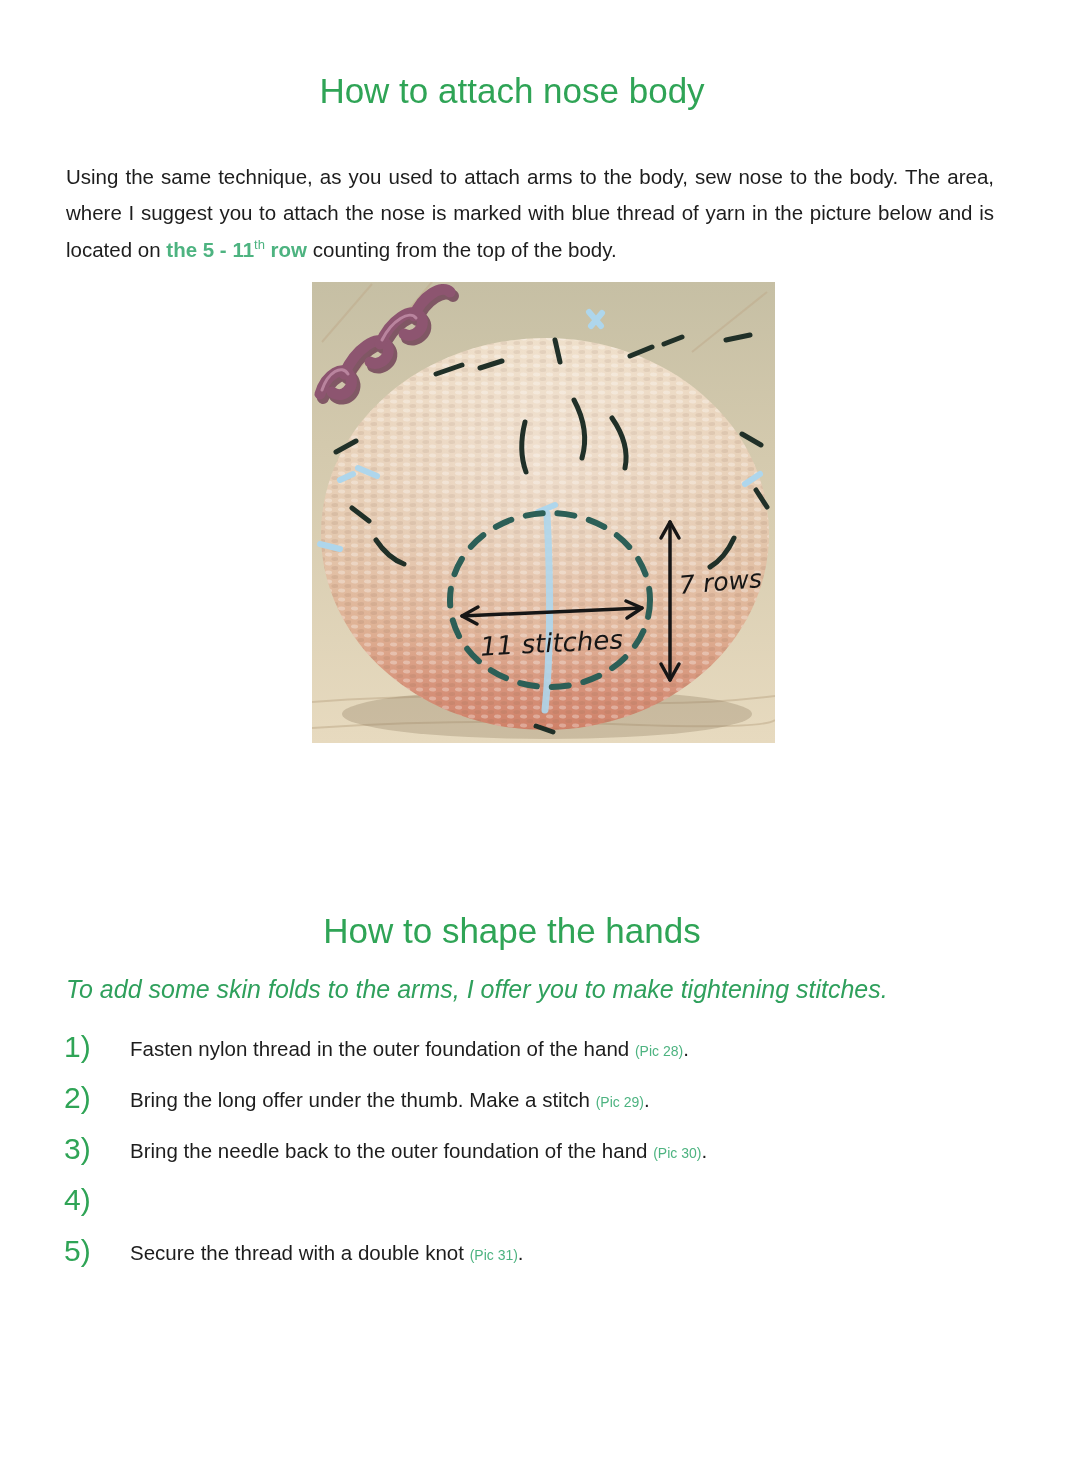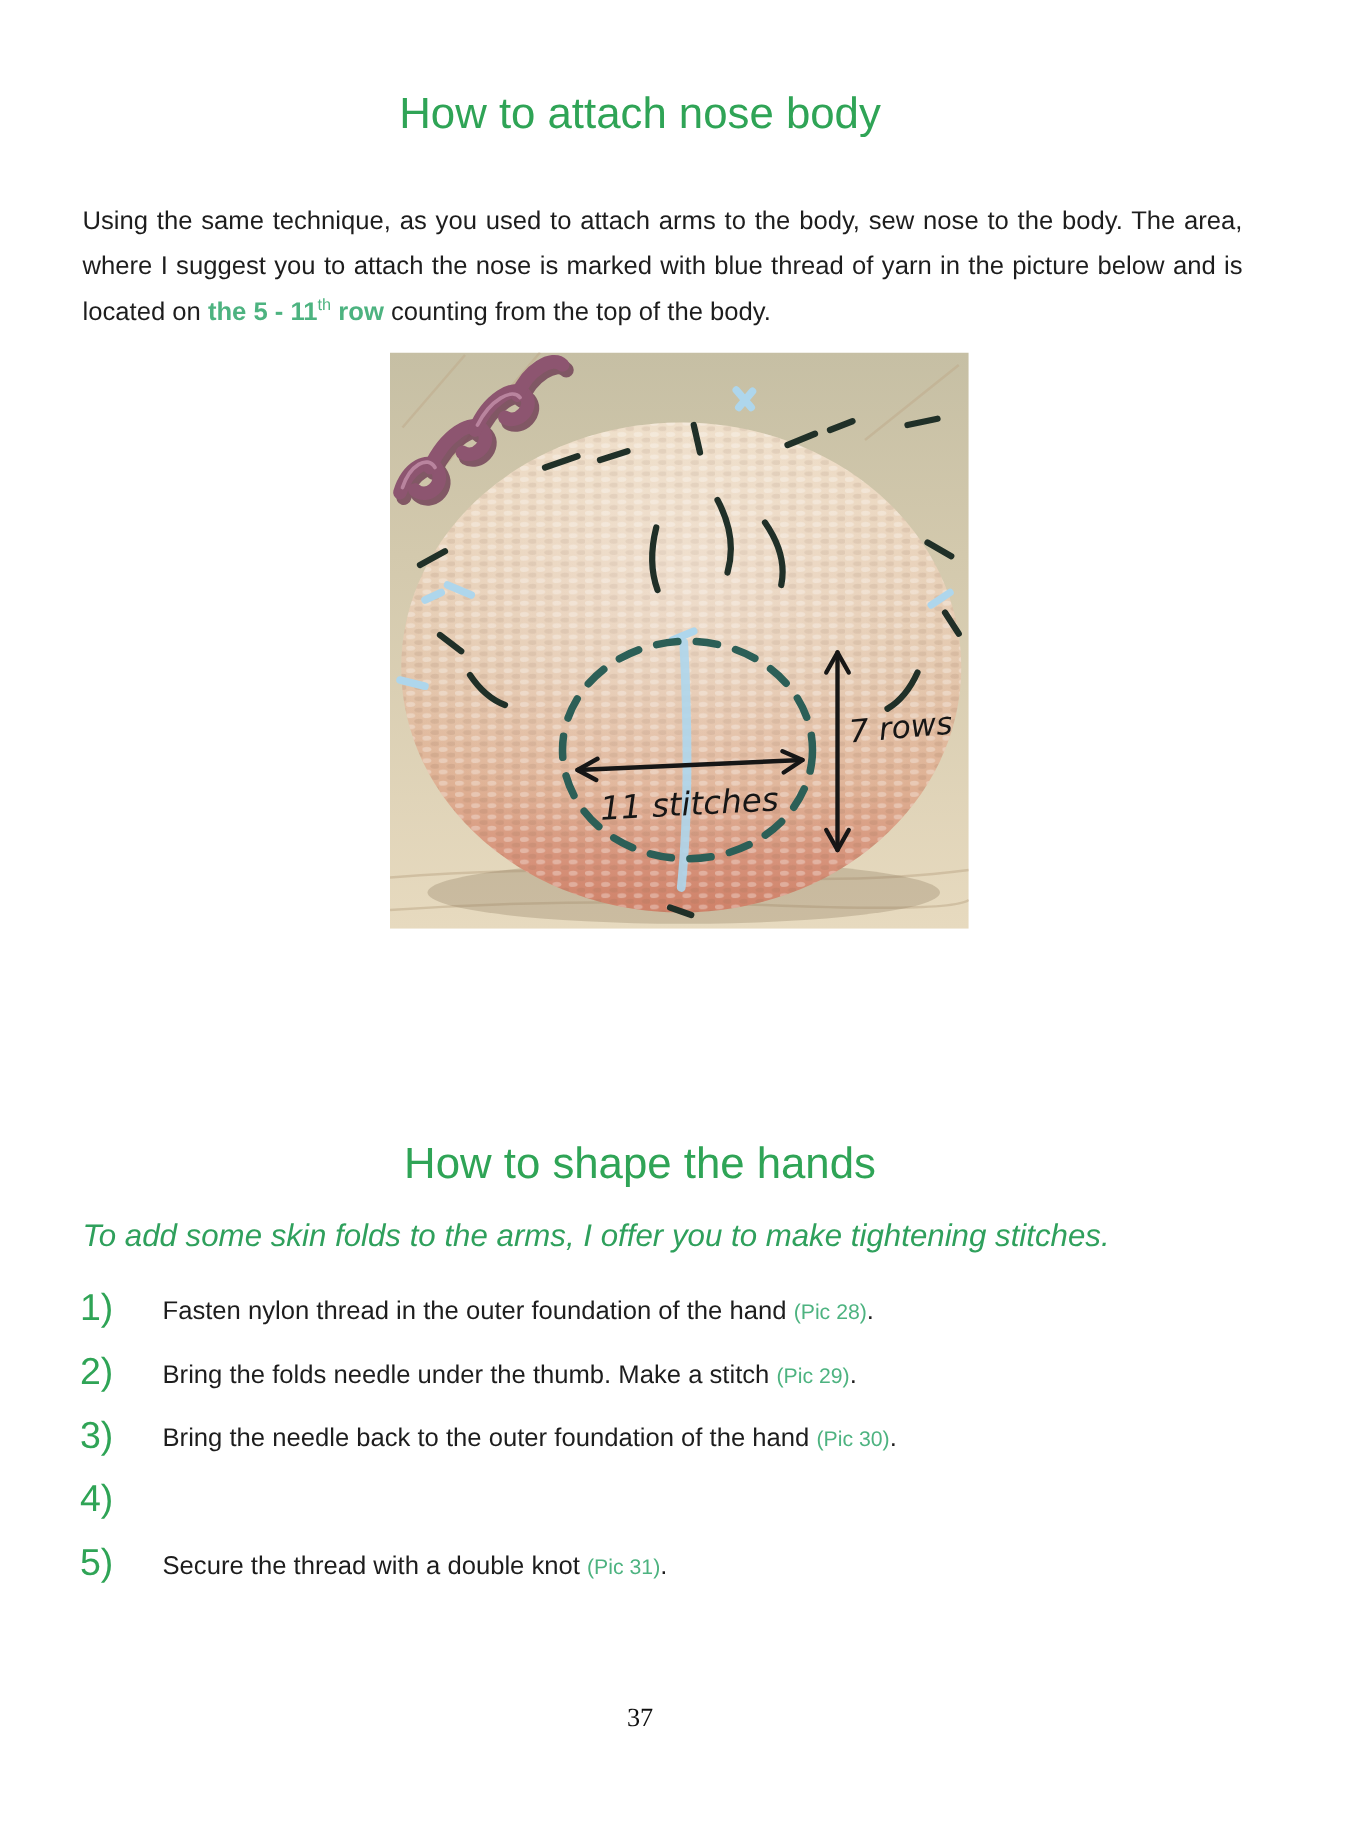--- a/index.html
+++ b/index.html
@@ -49,21 +49,21 @@
     width:66px;flex:0 0 66px;
     color:var(--heading-green,#2fa456);
     font-size:30px;line-height:34px;
   }
   .step-text{
     font-size:20.5px;line-height:28px;padding-top:5px;
     color:var(--text-dark,#1d1d1d);
   }
   .pic-ref{
     color:var(--accent-green,#4db380);
-    font-size:17px;
+    font-size:14px;
   }
   .page-number{
     position:absolute;left:0;top:1362px;width:100%;
     text-align:center;
     font-family:"Liberation Serif",serif;
     font-size:21px;color:#111111;
   }
 </style>
 </head>
 <body>
@@ -188,30 +188,29 @@
 
   <p class="intro-note">To add some skin folds to the arms, I offer you to make tightening stitches.</p>
 
   <ol class="steps">
     <li class="step">
       <span class="step-num">1)</span>
       <span class="step-text"><span>Fasten nylon thread in the outer foundation of the hand</span> <span class="pic-ref">(Pic 28)</span><span>.</span></span>
     </li>
     <li class="step">
       <span class="step-num">2)</span>
-      <span class="step-text"><span>Bring the folds needle under the thumb. Make a stitch</span> <span class="pic-ref">(Pic 29)</span><span>.</span></span>
+      <span class="step-text"><span>Bring the long offer under the thumb. Make a stitch</span> <span class="pic-ref">(Pic 29)</span><span>.</span></span>
     </li>
     <li class="step">
       <span class="step-num">3)</span>
       <span class="step-text"><span>Bring the needle back to the outer foundation of the hand</span> <span class="pic-ref">(Pic 30)</span><span>.</span></span>
     </li>
     <li class="step">
       <span class="step-num">4)</span>
     </li>
     <li class="step">
       <span class="step-num">5)</span>
       <span class="step-text"><span>Secure the thread with a double knot</span> <span class="pic-ref">(Pic 31)</span><span>.</span></span>
     </li>
   </ol>
 
-  <div class="page-number">37</div>
 
 </div>
 
 </body></html>

